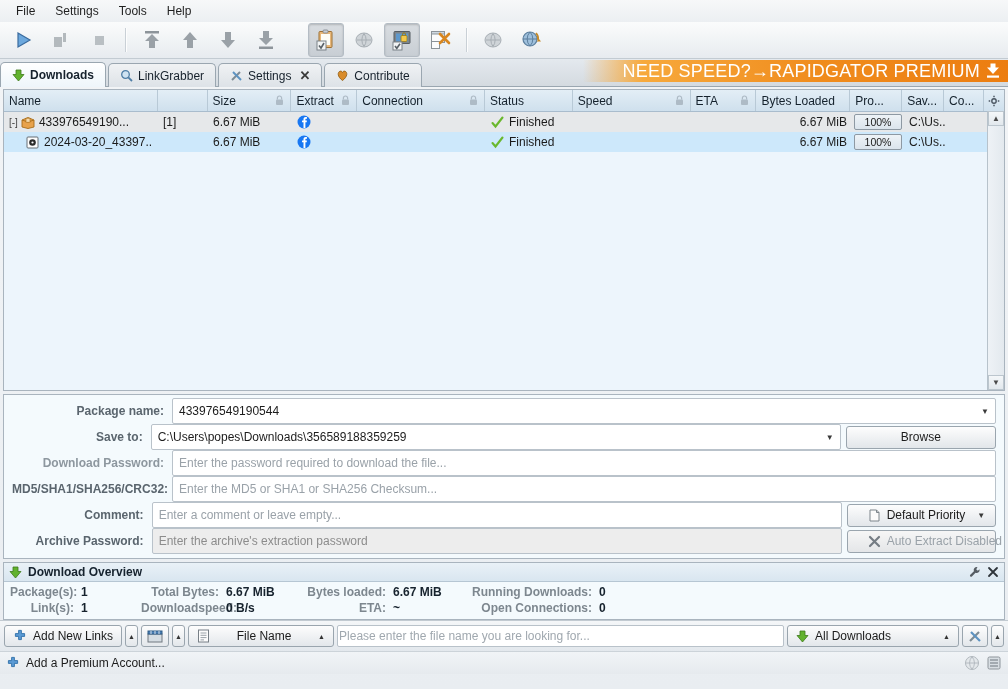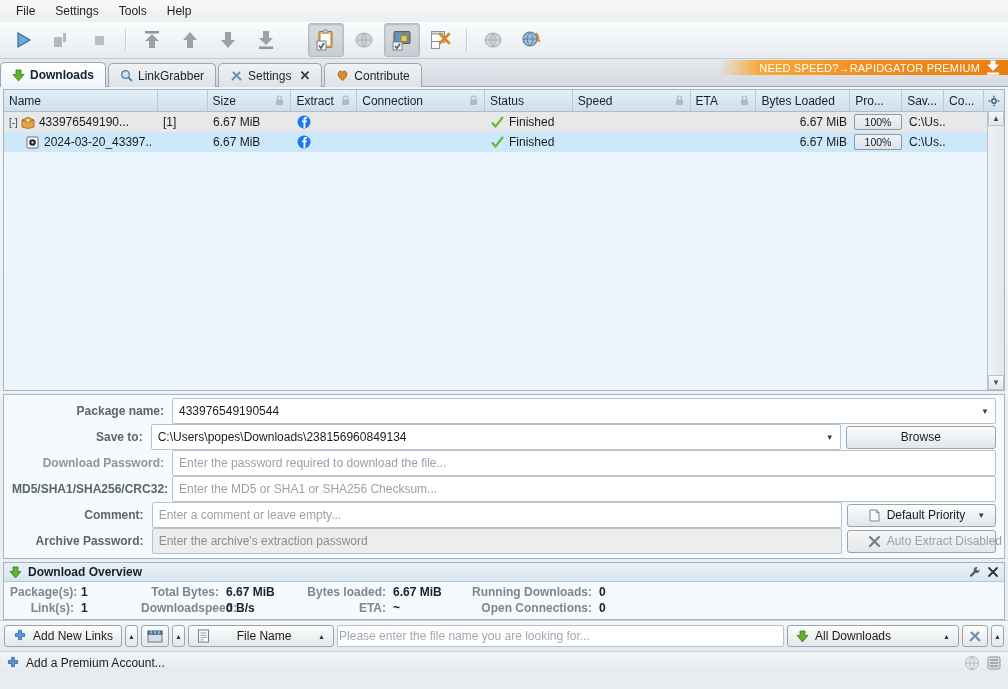--- a/index.html
+++ b/index.html
@@ -103,30 +103,30 @@
   .tab-close {
     font-size: 13px;
     color: #3a3a3a;
     font-weight: bold;
     margin-left: 3px;
     line-height: 1;
   }
   .banner {
     position: absolute;
     right: 0; top: 1px;
-    height: 15px;
+    height: 22px;
     display: flex;
     align-items: center;
     justify-content: flex-end;
     gap: 4px;
     padding-right: 6px;
     padding-left: 40px;
     background: linear-gradient(90deg, rgba(247,165,60,0) 0%, #f7a93c 14%, #f08c1d 55%, #ec7d10 100%);
     color: #ffffff;
-    font-size: 11px;
+    font-size: 18px;
     letter-spacing: .2px;
     white-space: nowrap;
     overflow: hidden;
   }
 
   
   .table-area {
     flex: 0 0 auto;
     height: 300px;
     margin: 2px 3px 0 3px;
@@ -708,21 +708,21 @@
       <div class="frow">
         <div class="flabel">Package name:</div>
         <div class="finput">
           <span>433976549190544</span>
           <span class="combo-arrow">▼</span>
         </div>
       </div>
       <div class="frow">
         <div class="flabel">Save to:</div>
         <div class="finput" style="flex:0 0 690px;">
-          <span>C:\Users\popes\Downloads\238156960849134</span>
+          <span>C:\Users\popes\Downloads\356589188359259</span>
           <span class="combo-arrow">▼</span>
         </div>
         <div class="btn" style="width:168px;margin-left:5px;">Browse</div>
       </div>
       <div class="frow">
         <div class="flabel dim">Download Password:</div>
         <div class="finput ph">Enter the password required to download the file...</div>
       </div>
       <div class="frow">
         <div class="flabel">MD5/SHA1/SHA256/CRC32:</div>

